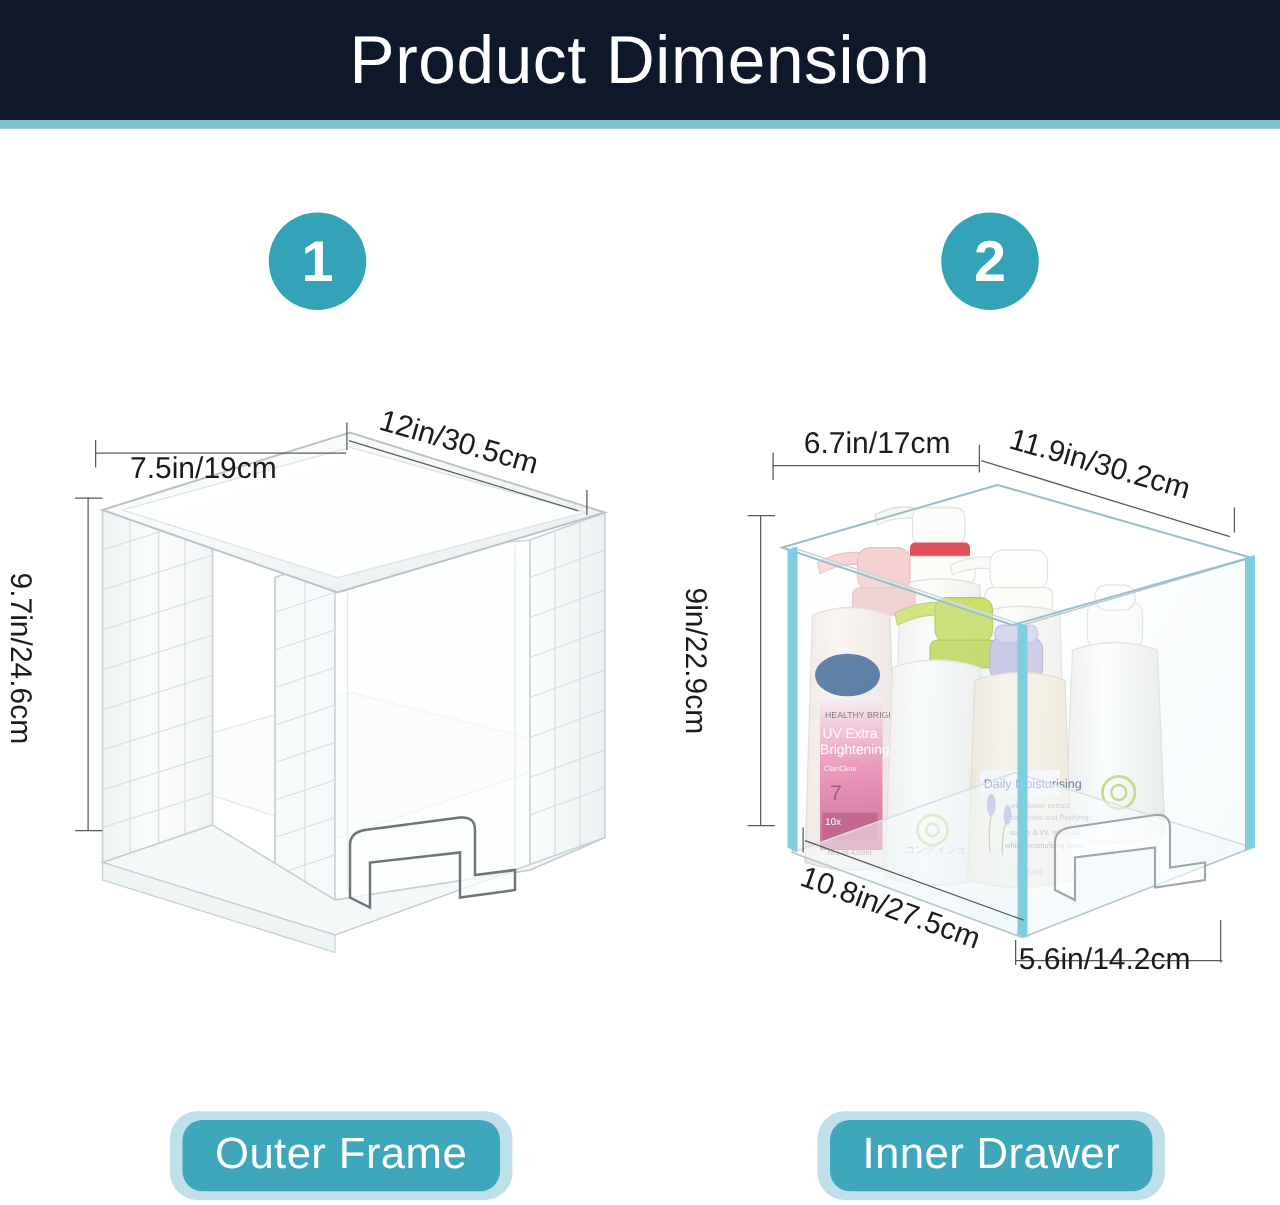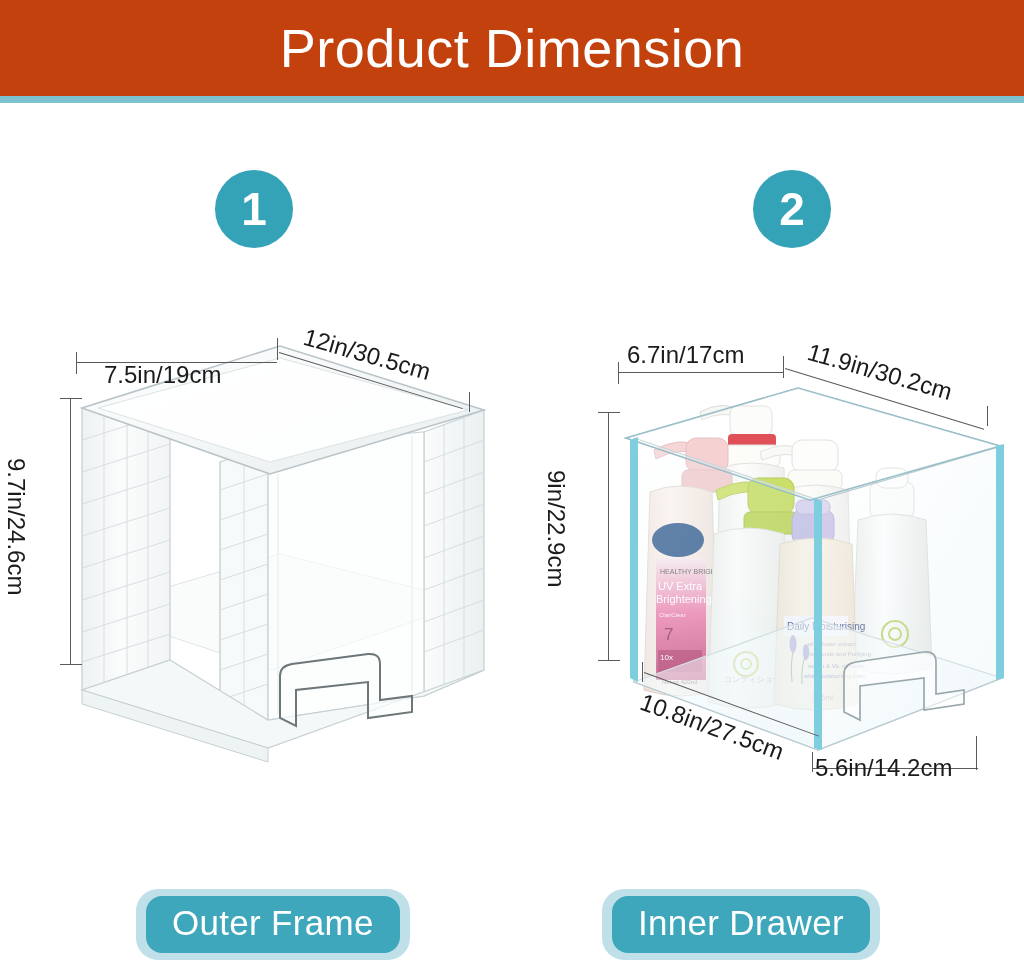--- a/index.html
+++ b/index.html
@@ -7,21 +7,21 @@
     width: 1024px; height: 964px;
     background: #ffffff;
     font-family: "Liberation Sans", sans-serif;
     overflow: hidden;
   }
   #page { position: relative; width: 1024px; height: 964px; background:#fff; }
 
   
   .banner {
     position: absolute; left:0; top:0; width:1024px; height:96px;
-    background: #c2410c;
+    background: #0f172a;
     display:flex; align-items:center; justify-content:center;
   }
   .banner-sub {
     position:absolute; left:0; top:96px; width:1024px; height:7px;
     background:#7dc3d1;
   }
   .banner-title {
     color:#ffffff;
     font-size:54px;
     font-weight:400;
@@ -68,21 +68,21 @@
     padding:7px 26px 10px 26px;
     color:#ffffff;
     font-size:35px;
     font-weight:400;
     letter-spacing:0.3px;
     font-family:"Liberation Sans", sans-serif;
     white-space:nowrap;
     text-align:center;
   }
   #cap-1 { left:136px; top:889px; }
-  #cap-2 { left:602px; top:889px; }
+  #cap-2 { left:654px; top:889px; }
 
   
   .prod { position:absolute; }
   #prod1 { left:72px; top:370px; width:420px; height:420px; }
 
   
   #prod2 { left:612px; top:382px; width:400px; height:400px; }
 
   svg { display:block; overflow:visible; }
 </style>
@@ -340,21 +340,21 @@
 
       <g>
         <path d="M232,330 L232,292 Q232,282 244,280 L312,270 Q324,269 324,280 L324,312 L352,308 L352,322 L312,328 L312,296 L248,304 L248,338 Z" fill="#ffffff" fill-opacity="0.55" stroke="#9aa8ac" stroke-width="1.7"></path>
       </g>
     </svg>
   </div>
 
   <div class="dline v" style="left:618px; top:362px; height:22px;"></div>
   <div class="dline v" style="left:783px; top:356px; height:22px;"></div>
   <div class="dline h" style="left:618px; top:372px; width:165px;"></div>
-  <div class="dim" style="left:627px; top:341px;">6.7in/17cm</div>
+  <div class="dim" style="left:643px; top:341px;">6.7in/17cm</div>
 
   <div class="dline rot" style="left:785px; top:368px; width:208px; transform:rotate(17deg);"></div>
   <div class="dline v" style="left:987px; top:406px; height:20px;"></div>
   <div class="dim" style="left:812px; top:338px; transform:rotate(16deg); transform-origin:left top;">11.9in/30.2cm</div>
 
   <div class="dline v" style="left:608px; top:412px; height:248px;"></div>
   <div class="dline h" style="left:598px; top:412px; width:22px;"></div>
   <div class="dline h" style="left:598px; top:660px; width:22px;"></div>
   <div class="dim" style="left:570px; top:470px; transform:rotate(90deg); transform-origin:left top;">9in/22.9cm</div>
 

